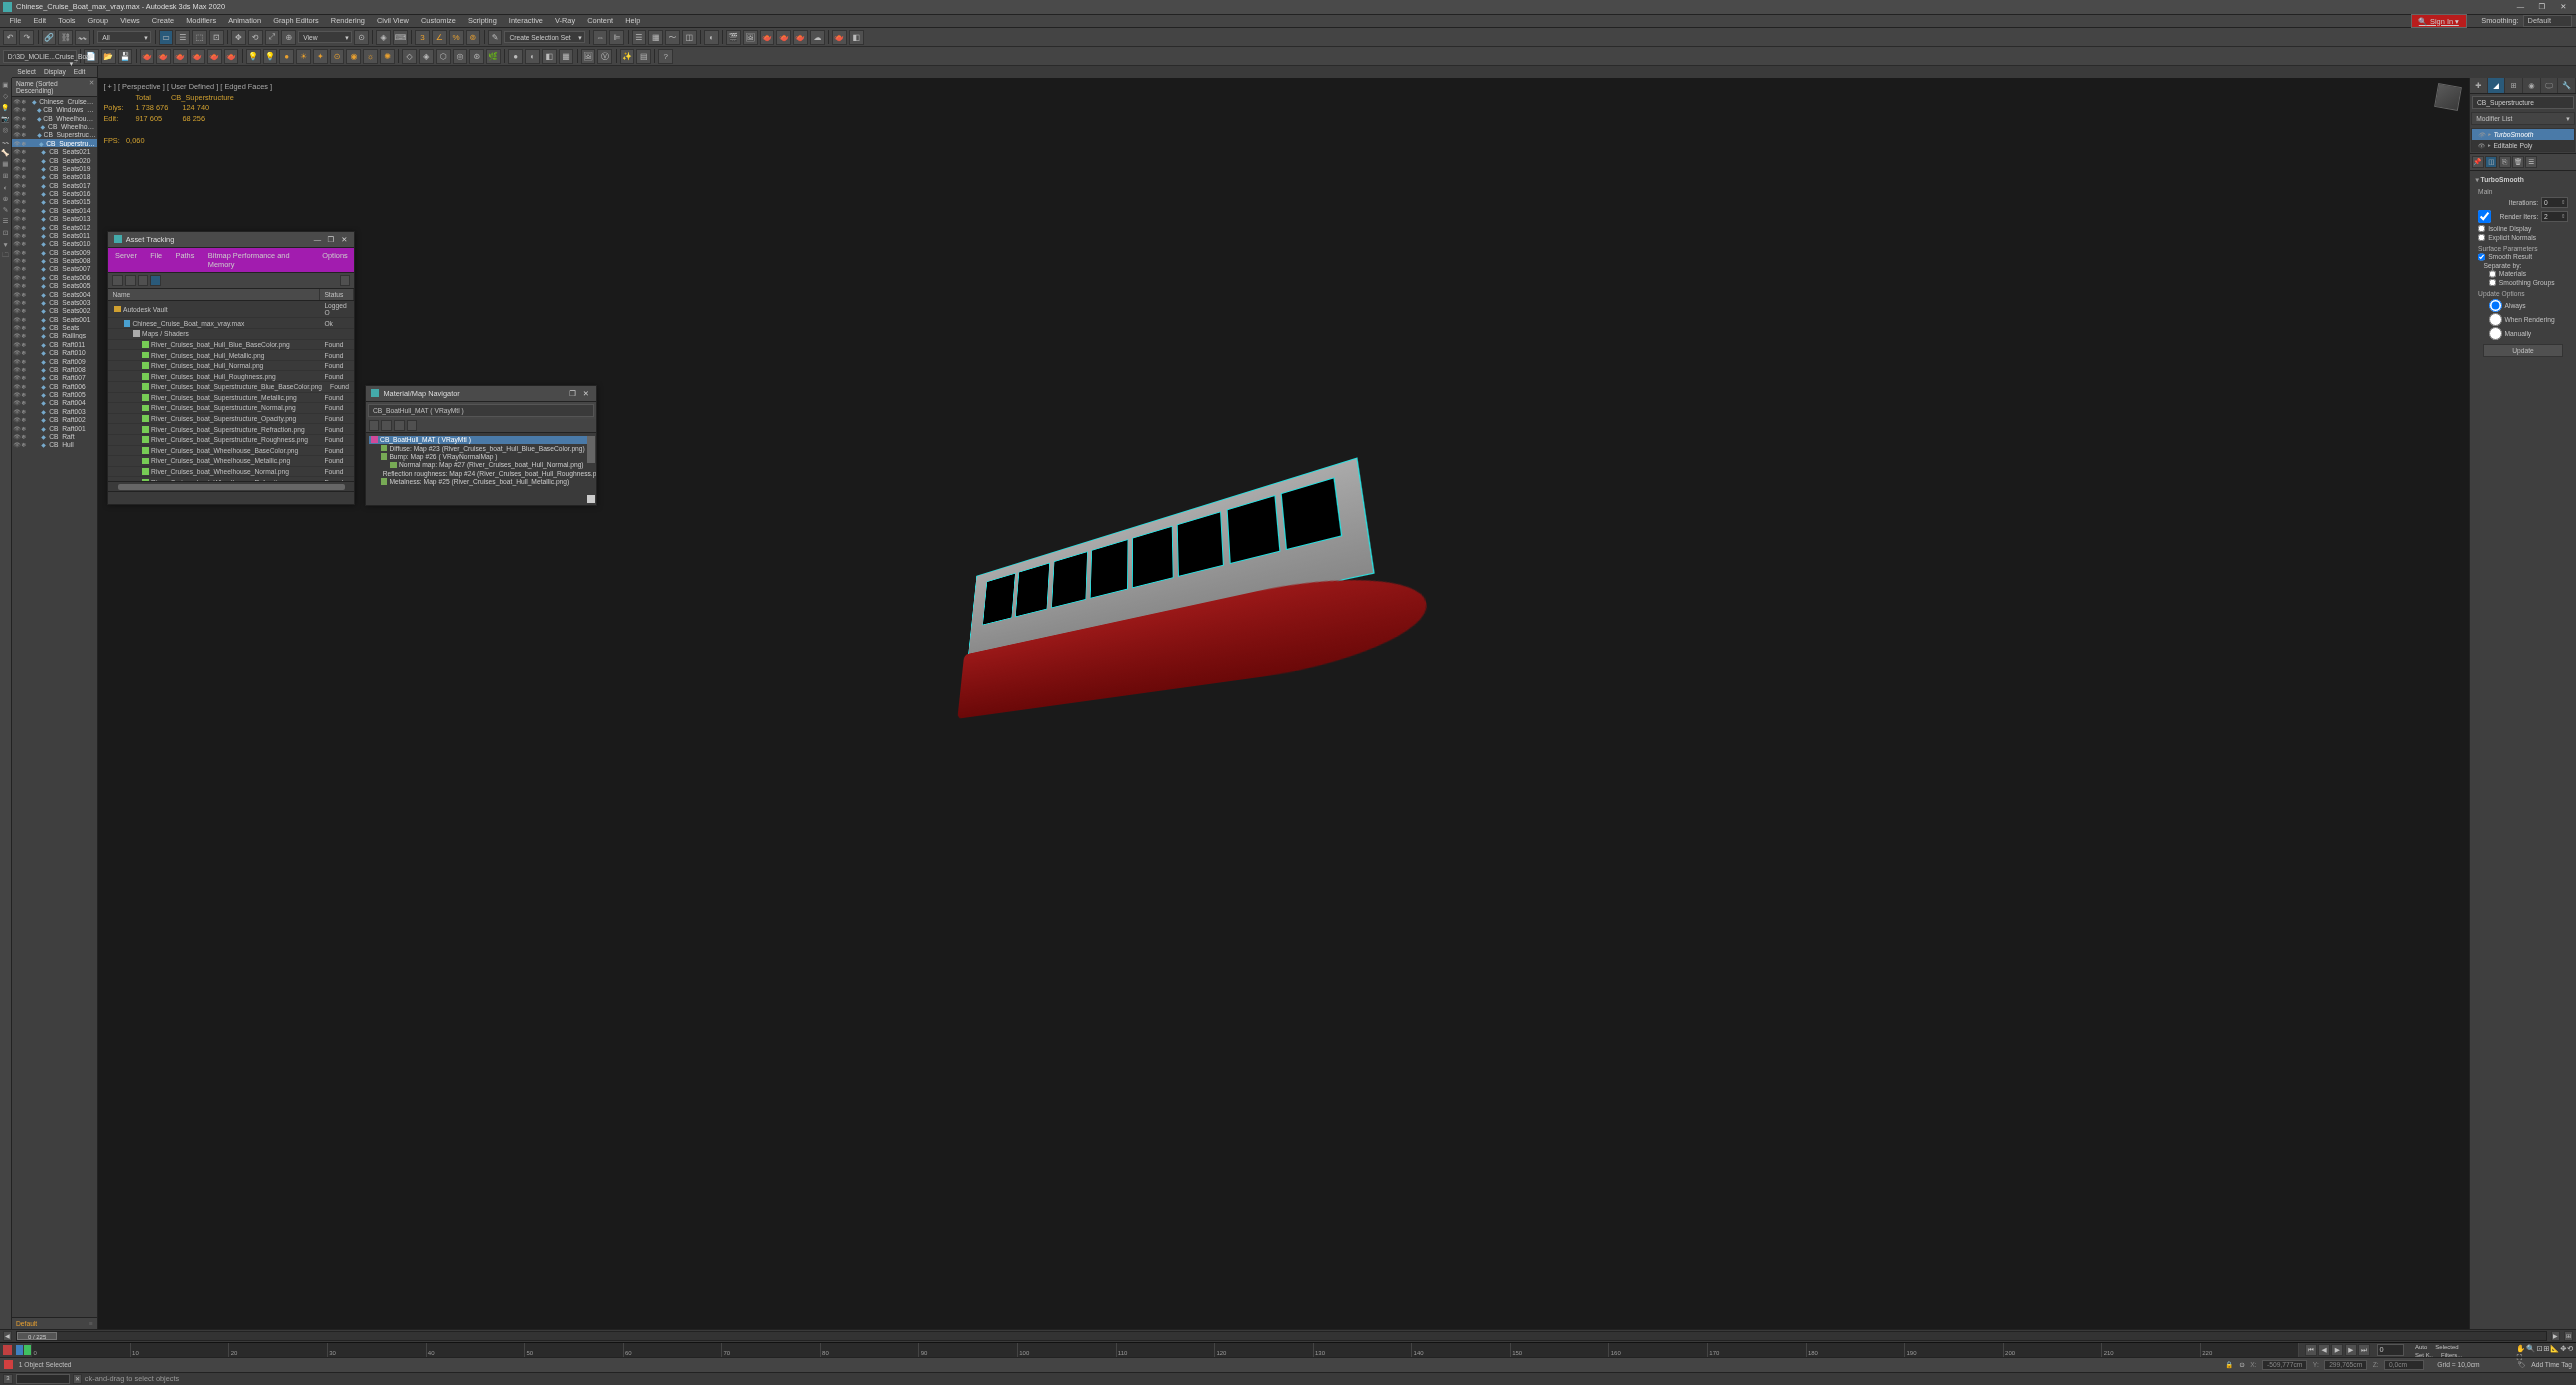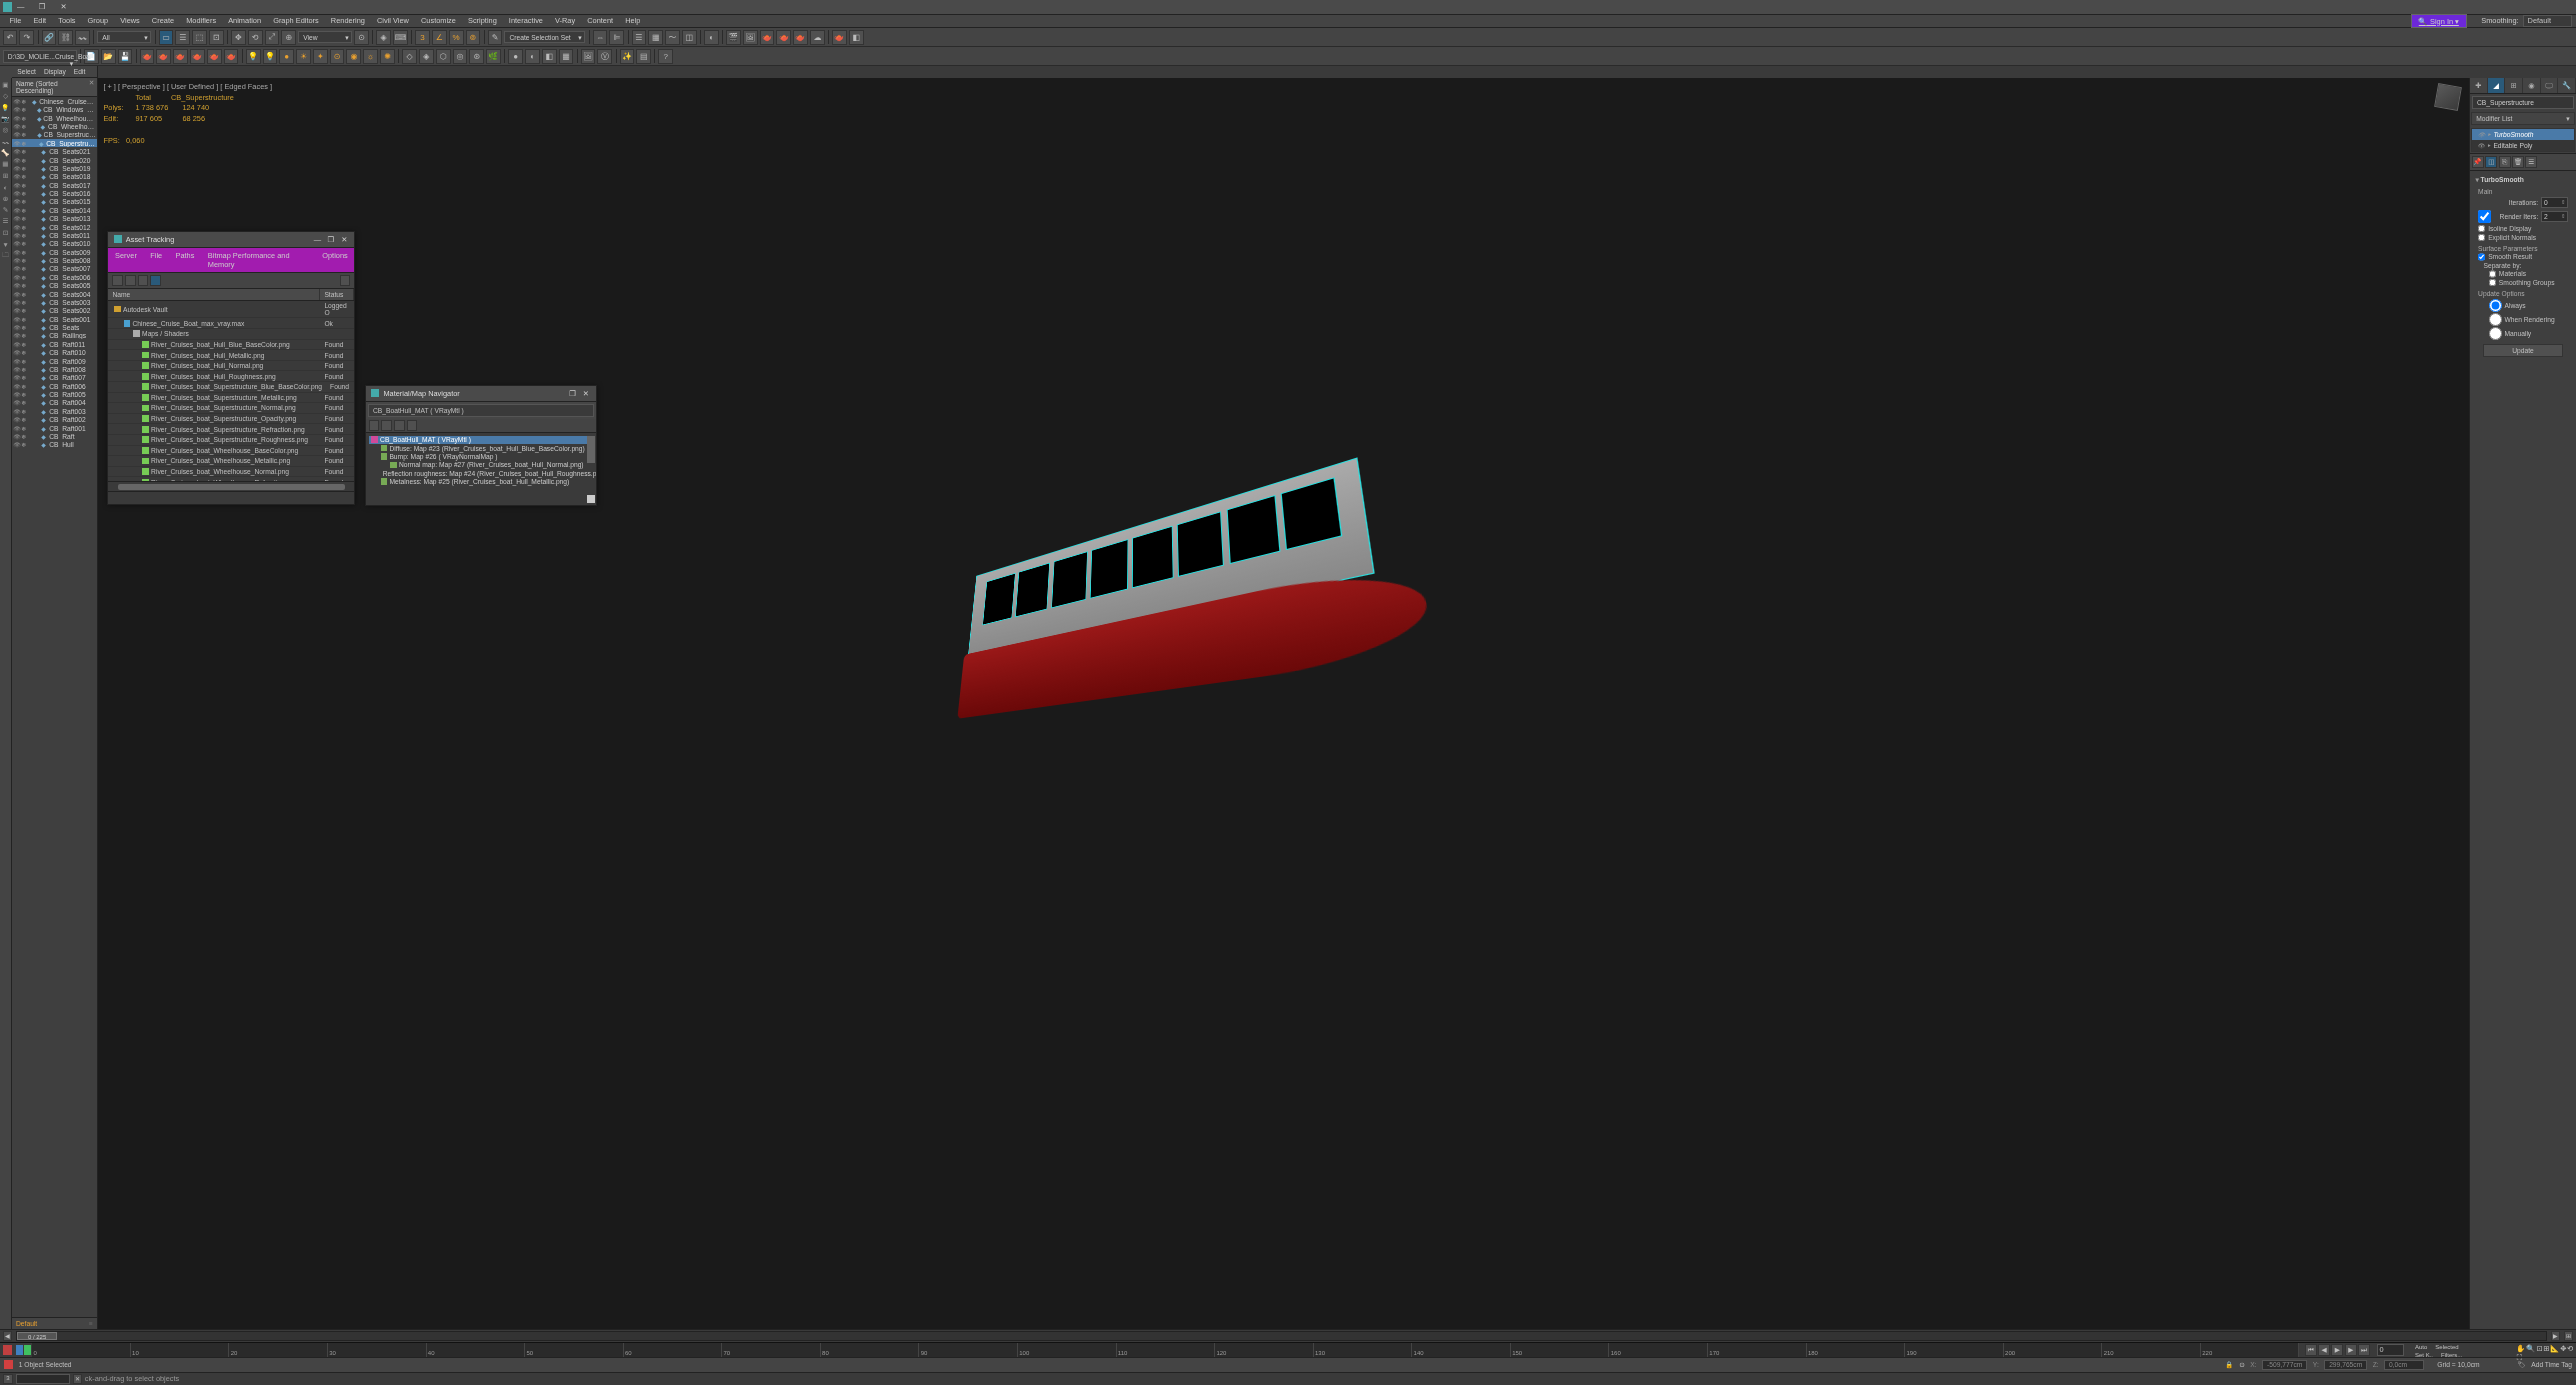--- a/index.html
+++ b/index.html
@@ -10,21 +10,21 @@
 .titlebar { height: 14.8px; background: #4a4a4a; display: flex; align-items: center; padding: 0 2.7px; border-bottom: 0.7px solid #222; }
 .titlebar .icon { width: 9.4px; height: 9.4px; background: #4aa; margin-right: 4px; }
 .titlebar .title { color: #ddd; flex: 1; font-size: 7.4px; }
 .titlebar .winbtns { display: flex; gap: 12px; margin-right: 5.4px; }
 .titlebar .winbtn { width: 9.4px; height: 9.4px; color: #ccc; cursor: pointer; text-align: center; }
 
 
 .menubar { height: 13.4px; background: #444; display: flex; align-items: center; padding: 0 4px; gap: 1.3px; border-bottom: 0.7px solid #222; }
 .menubar .menuitem { padding: 1.3px 5.4px; color: #ccc; cursor: pointer; font-size: 7.4px; }
 .menubar .spacer { flex: 1; }
-.menubar .signin { padding: 1.3px 6.7px; color: #ccc; font-size: 7.4px; border: 0.7px solid #666; background: #6d28d9; text-decoration: underline; }
+.menubar .signin { padding: 1.3px 6.7px; color: #ccc; font-size: 7.4px; border: 0.7px solid #666; background: #b91c1c; text-decoration: underline; }
 .menubar .workspace { color: #ccc; font-size: 7.4px; margin-left: 13.4px; }
 .menubar .workspace-val { padding: 0.7px 20px 0.7px 4px; background: #3a3a3a; border: 0.7px solid #555; margin-left: 2.7px; }
 
 
 .toolbar-row { background: #444; display: flex; align-items: center; padding: 1.3px 2.7px; gap: 2px; border-bottom: 0.7px solid #2a2a2a; min-height: 19px; }
 .tbtn { width: 14.8px; height: 14.8px; background: #505050; border: 0.7px solid #333; display: flex; align-items: center; justify-content: center; cursor: pointer; color: #bbb; font-size: 8px; }
 .tbtn.active { background: #2a5a7a; }
 .tsep { width: 0.7px; height: 13.4px; background: #2a2a2a; margin: 0 1.3px; }
 .tdrop { background: #3a3a3a; border: 0.7px solid #555; padding: 1.3px 12px 1.3px 4px; color: #ccc; font-size: 6.7px; min-width: 54px; position: relative; }
 .tdrop::after { content: '▾'; position: absolute; right: 2.7px; }
@@ -164,20 +164,21 @@
 .macro-row .mclose { width: 9.4px; height: 9.4px; background: #505050; border: 0.7px solid #333; text-align: center; font-size: 6px; cursor: pointer; }
 .macro-row .hint { color: #999; margin-left: 0; }
 </style>
 </head>
 <body>
 
 <div class="app">
 
   <div class="titlebar">
     <div class="icon"></div>
+    <div class="title">Chinese_Cruise_Boat_max_vray.max - Autodesk 3ds Max 2020</div>
     <div class="winbtns">
       <div class="winbtn">—</div>
       <div class="winbtn">❐</div>
       <div class="winbtn">✕</div>
     </div>
   </div>
 
   <div class="menubar">
     <div id="menubar-items" style="display: contents;"><div class="menuitem">File</div><div class="menuitem">Edit</div><div class="menuitem">Tools</div><div class="menuitem">Group</div><div class="menuitem">Views</div><div class="menuitem">Create</div><div class="menuitem">Modifiers</div><div class="menuitem">Animation</div><div class="menuitem">Graph Editors</div><div class="menuitem">Rendering</div><div class="menuitem">Civil View</div><div class="menuitem">Customize</div><div class="menuitem">Scripting</div><div class="menuitem">Interactive</div><div class="menuitem">V-Ray</div><div class="menuitem">Content</div><div class="menuitem">Help</div></div>
     <div class="spacer"></div>

